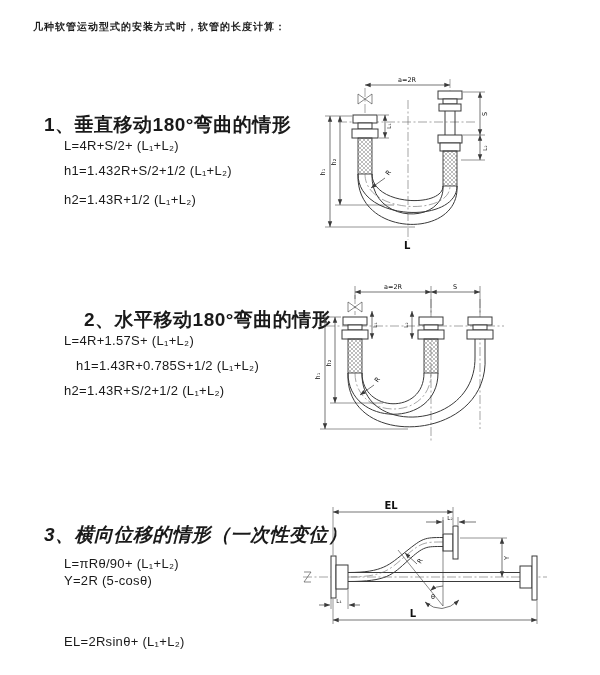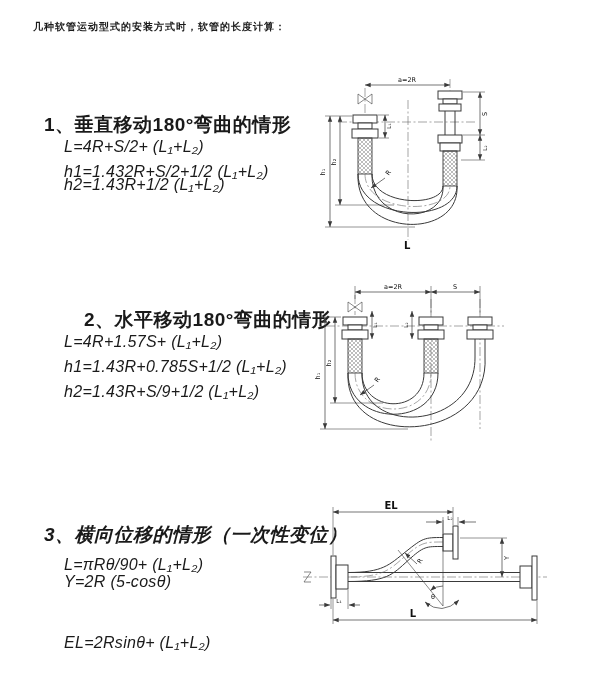--- a/index.html
+++ b/index.html
@@ -4,47 +4,47 @@
 <style>
   html,body{margin:0;padding:0;}
   body{
     width:600px;height:675px;position:relative;background:#ffffff;
     font-family:"Liberation Sans","DejaVu Sans",sans-serif;color:#1a1a1a;
     overflow:hidden;border-bottom:1px solid #c9c9c9;
   }
   .abs{position:absolute;white-space:nowrap;}
   .title{font-size:10px;font-weight:bold;letter-spacing:1px;}
   .sec-head{font-size:19px;font-weight:bold;letter-spacing:0.5px;}
-  .formula{font-size:16px;font-weight:normal;letter-spacing:0.3px;font-style:italic;}
+  .formula{font-size:13px;font-weight:normal;letter-spacing:0.3px;}
   
   .ol{stroke:#3a3a3a;stroke-width:1;fill:none;}
   .fit{stroke:#3a3a3a;stroke-width:1;fill:#ffffff;}
   .dim{stroke:#3a3a3a;stroke-width:0.7;fill:none;}
   .ext{stroke:#3a3a3a;stroke-width:0.55;fill:none;}
   .cl{stroke:#6a6a6a;stroke-width:0.6;stroke-dasharray:9 2.5 2 2.5;fill:none;}
   .thin{stroke:#3a3a3a;stroke-width:0.6;fill:none;}
   .braid{stroke:#3a3a3a;stroke-width:0.9;fill:url(#ht);}
   text.dm{font-family:"DejaVu Sans",sans-serif;font-size:6.5px;fill:#111;}
   text.sm{font-family:"DejaVu Sans",sans-serif;font-size:5.5px;fill:#111;}
   text.big{font-family:"DejaVu Sans",sans-serif;font-size:10px;font-weight:bold;fill:#111;}
 </style>
 </head>
 <body>
 
 <div class="abs title" style="left:33px;top:20px;">几种软管运动型式的安装方式时，软管的长度计算：</div>
 
 <div class="abs sec-head" style="left:44px;top:112px;">1、垂直移动180°弯曲的情形</div>
 <div class="abs formula" style="left:64px;top:138px;">L=4R+S/2+ (L₁+L₂)</div>
 <div class="abs formula" style="left:64px;top:163px;">h1=1.432R+S/2+1/2 (L₁+L₂)</div>
-<div class="abs formula" style="left:64px;top:176px;">h2=1.43R+1/2 (L₁+L₂)</div>
+<div class="abs formula" style="left:64px;top:192px;">h2=1.43R+1/2 (L₁+L₂)</div>
 
 <div class="abs sec-head" style="left:44px;top:307px;margin-left:40px;">2、水平移动180°弯曲的情形</div>
 <div class="abs formula" style="left:64px;top:333px;">L=4R+1.57S+ (L₁+L₂)</div>
-<div class="abs formula" style="left:64px;top:358px;">h1=1.43R+0.785S+1/2 (L₁+L₂)</div>
-<div class="abs formula" style="left:64px;top:383px;">h2=1.43R+S/9+1/2 (L₁+L₂)</div>
+<div class="abs formula" style="left:76px;top:358px;">h1=1.43R+0.785S+1/2 (L₁+L₂)</div>
+<div class="abs formula" style="left:64px;top:383px;">h2=1.43R+S/2+1/2 (L₁+L₂)</div>
 
 <div class="abs sec-head" style="left:44px;top:522px;font-style:italic;">3、横向位移的情形（一次性变位）</div>
 <div class="abs formula" style="left:64px;top:556px;">L=πRθ/90+ (L₁+L₂)</div>
 <div class="abs formula" style="left:64px;top:573px;">Y=2R (5-cosθ)</div>
 <div class="abs formula" style="left:64px;top:598px;margin-top:36px;">EL=2Rsinθ+ (L₁+L₂)</div>
 
 <svg class="abs" style="left:308px;top:72px;" width="260" height="180" viewBox="0 0 260 180">
   <defs>
     <marker id="ar" viewBox="0 0 10 10" refX="9" refY="5" markerWidth="9" markerHeight="9" orient="auto-start-reverse">
       <path d="M0,1.5 L9,5 L0,8.5 z" fill="#3a3a3a"></path>

